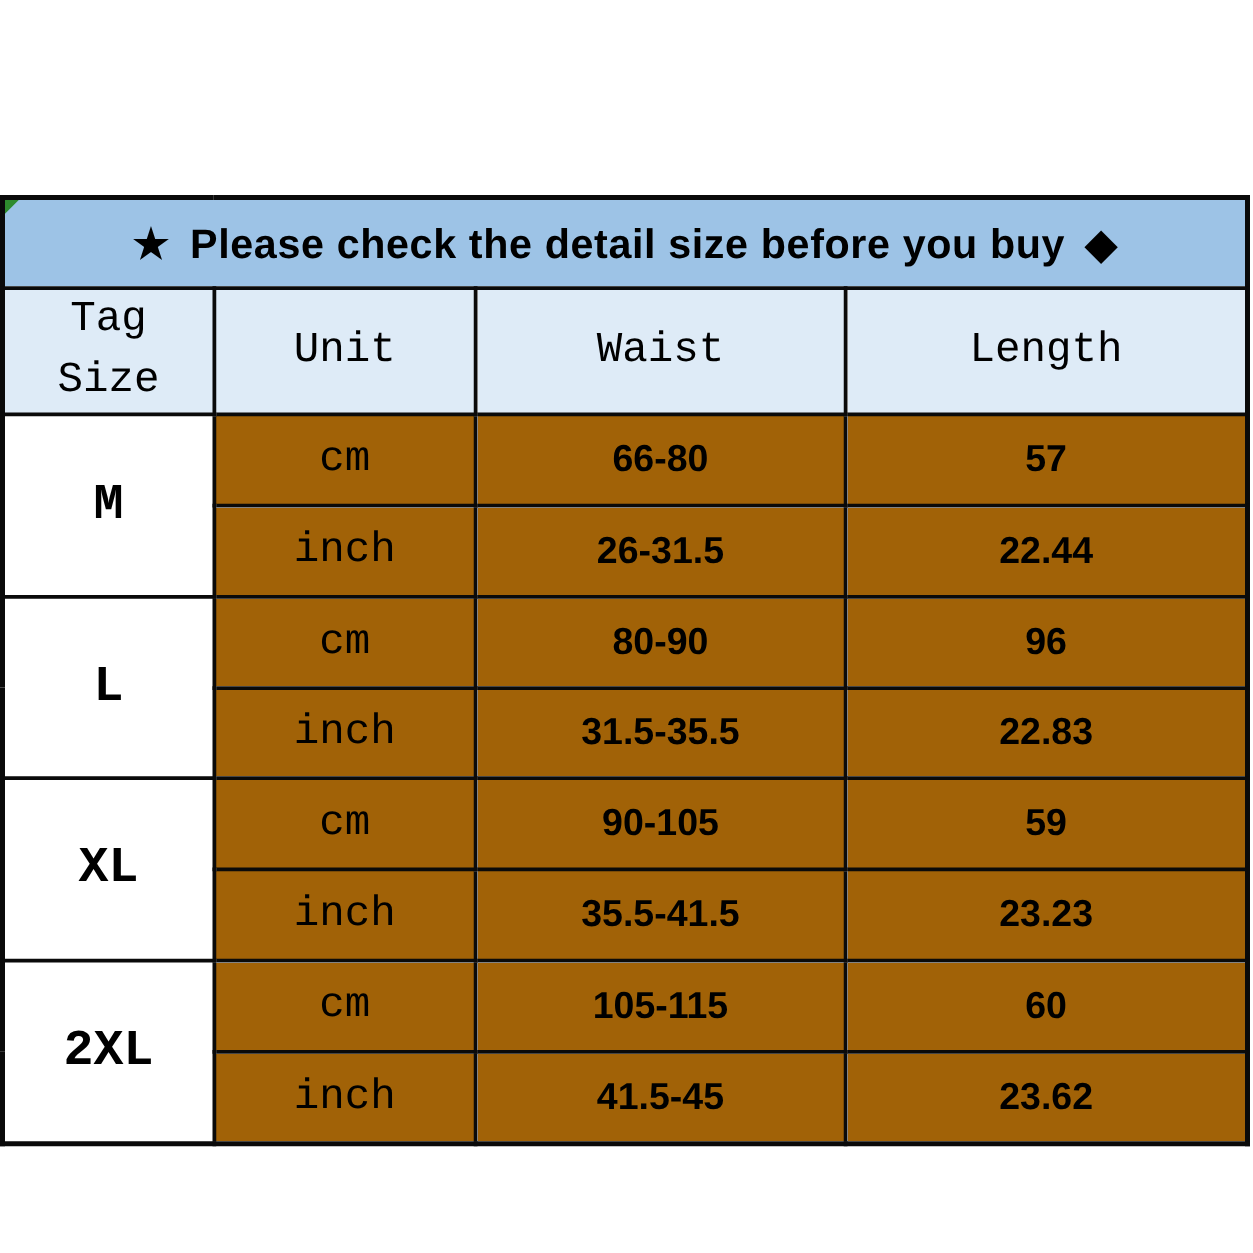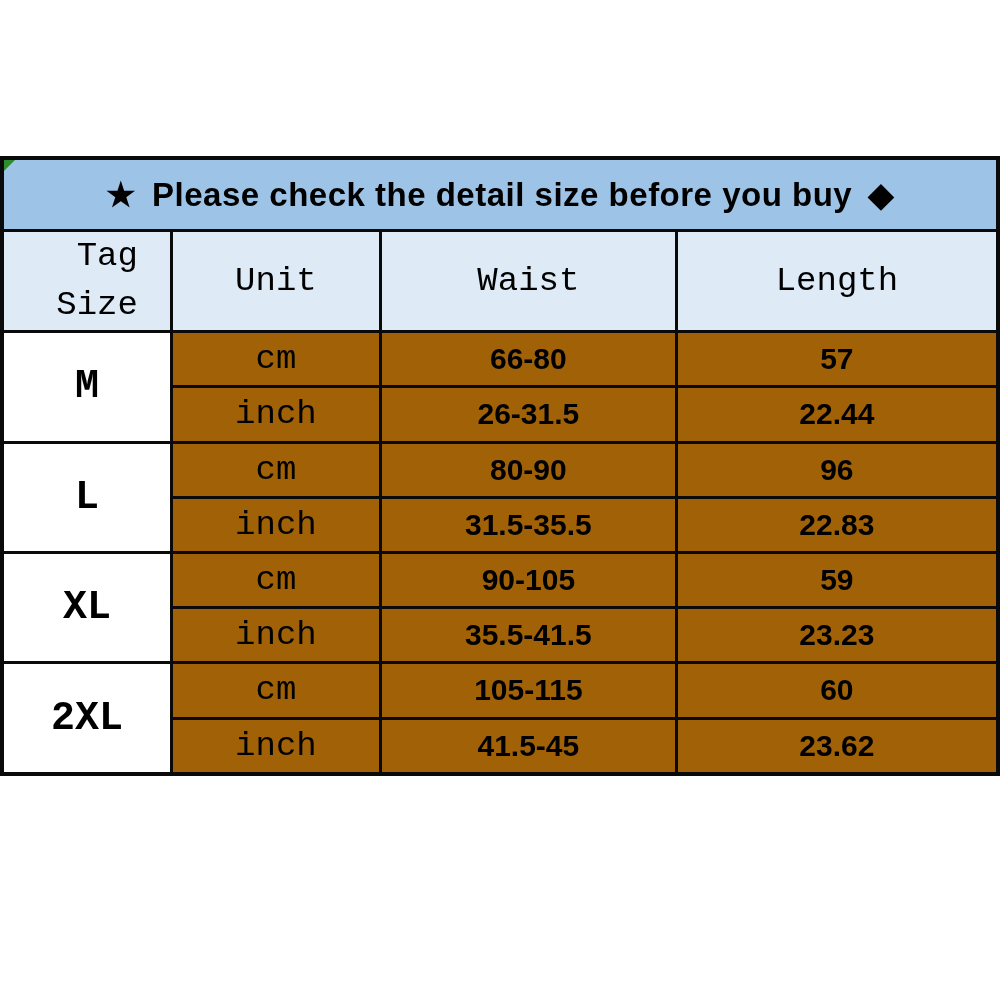--- a/index.html
+++ b/index.html
@@ -10,21 +10,21 @@
     background: #ffffff;
     overflow: hidden;
     font-family: "Liberation Sans", sans-serif;
     color: #000000;
   }
   table.size-table {
     position: absolute;
     top: 156px;
     left: 0;
     width: 1000px;
-    height: 620px;
+    height: 761px;
     border-collapse: collapse;
     table-layout: fixed;
     border: 4px solid #0a0a0a;
   }
   .size-table td {
     border: 3px solid #0a0a0a;
     text-align: center;
     vertical-align: middle;
     padding: 0;
     overflow: hidden;
@@ -47,21 +47,20 @@
   .star { margin-right: 16px; }
   .diamond { margin-left: 16px; }
   td.head {
     background: #DEEBF7;
     font: 400 34px "Liberation Mono", monospace;
   }
   td.head .wrap2 {
     display: inline-block;
     width: 5ch;
     line-height: 1.45;
-    text-align: right;
   }
   td.tag-cell {
     background: #ffffff;
     font: 700 40px "Liberation Mono", monospace;
   }
   td.unit-cell {
     font: 400 34px "Liberation Mono", monospace;
   }
   td.num-cell {
     font: 700 30px "Liberation Sans", sans-serif;

